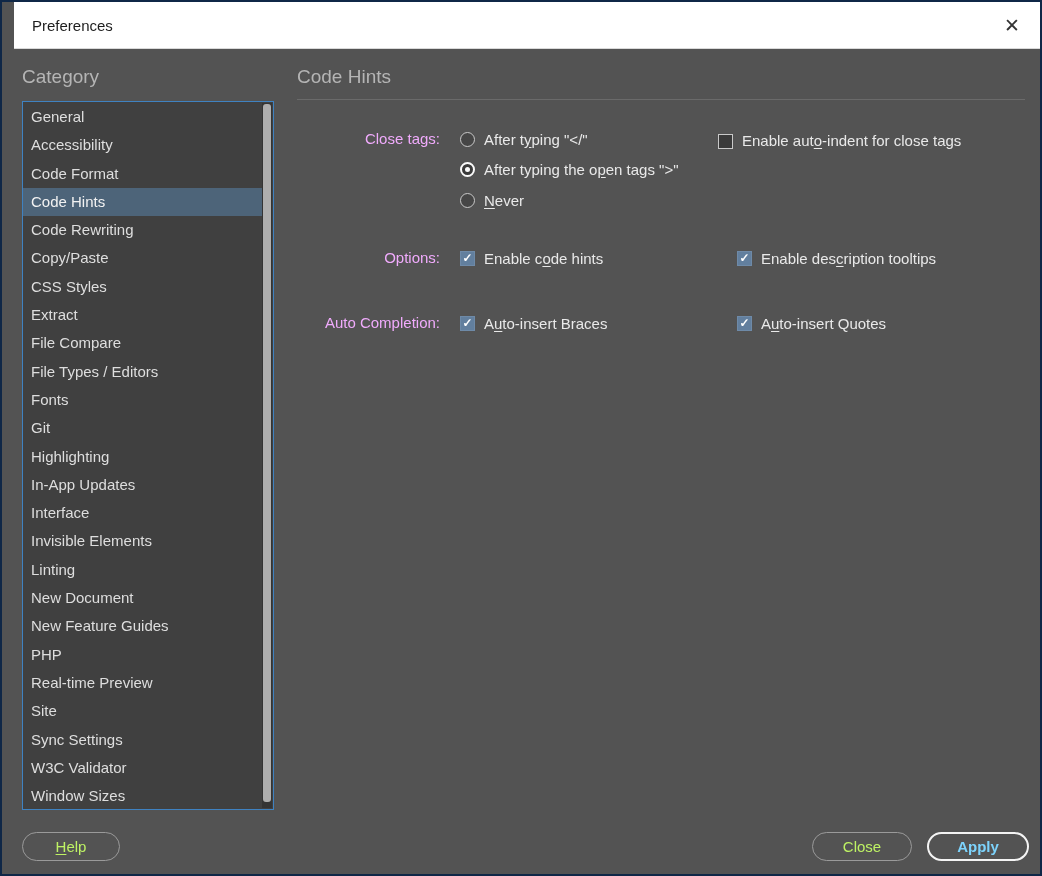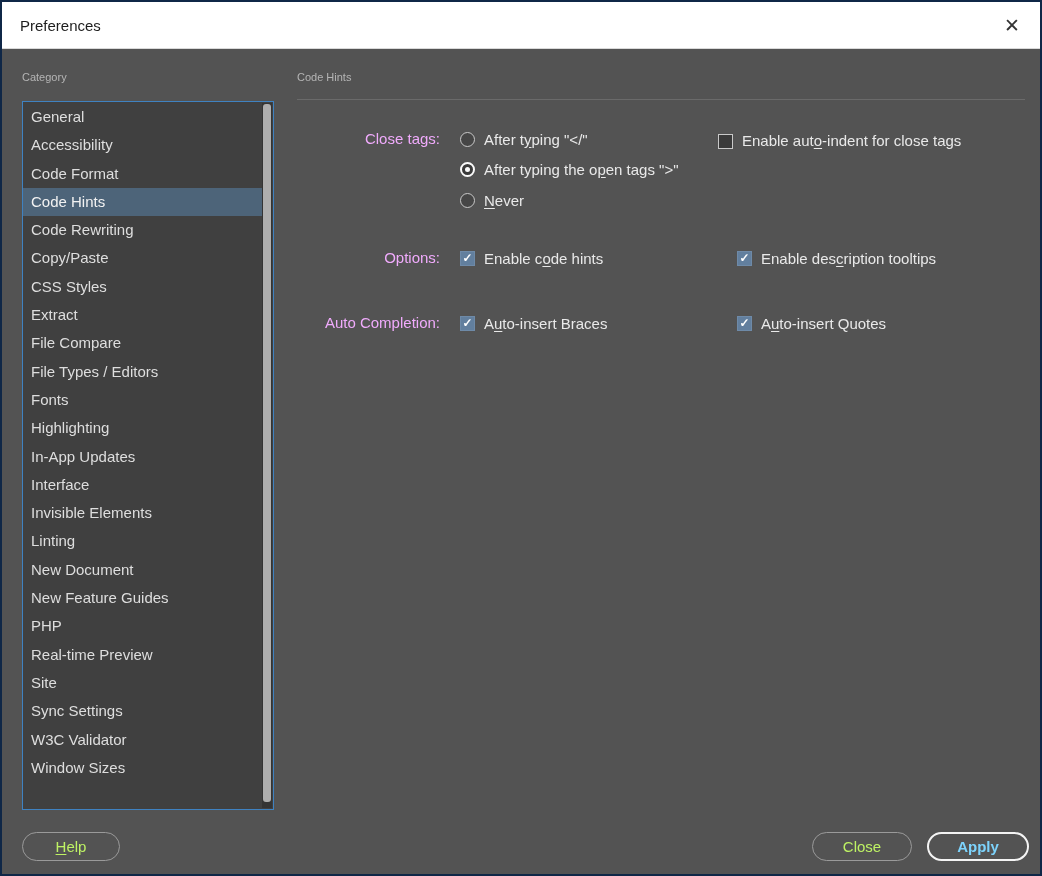--- a/index.html
+++ b/index.html
@@ -1,27 +1,27 @@
 <!DOCTYPE html>
 <html><head>
 <meta charset="utf-8">
 <style>
   html,body{margin:0;padding:0;background:#ffffff;}
   *{font-family:"Liberation Sans", sans-serif;}
   .dialog{position:relative;width:1042px;height:876px;box-sizing:border-box;
     border:2px solid #0f2747;background:#535353;overflow:hidden;}
   
-  .titlebar{position:absolute;top:0;left:0;right:0;height:47px;background:#ffffff;
+  .titlebar{position:absolute;top:0;left:12px;right:0;height:47px;background:#ffffff;
     display:flex;align-items:center;box-sizing:border-box;padding:0 16px 0 18px;
     border-bottom:1px solid #d9d9d9;}
   .titlebar .title{font-size:15px;color:#1d1d1d;flex:1;}
   .titlebar .close{font-size:19px;color:#333333;cursor:pointer;line-height:1;padding:2px 4px;}
   
   .content{position:absolute;top:47px;left:0;right:0;bottom:0;background:#535353;}
-  .section-label{position:absolute;font-size:11px;color:#b5b5b5;height:20px;line-height:20px;white-space:nowrap;}
+  .section-label{position:absolute;font-size:19px;color:#b5b5b5;height:20px;line-height:20px;white-space:nowrap;}
   
   .listbox{position:absolute;left:20px;top:52px;width:252px;height:709px;box-sizing:border-box;
     background:#404040;border:1px solid #3f82c1;}
   .list-items{position:absolute;left:0;top:1px;right:11px;}
   .list-item{height:28.3px;line-height:28.3px;padding-left:8px;font-size:15px;color:#dedede;
     white-space:nowrap;overflow:hidden;cursor:default;}
   .list-item.selected{background:#4d6479;color:#f2f2f2;}
   .scrollbar{position:absolute;top:1px;right:1px;bottom:1px;width:10px;background:#343434;}
   .scrollbar .thumb{position:absolute;top:1px;left:1px;width:8px;height:99%;background:#aeaeae;border-radius:3px;}
   
@@ -68,20 +68,21 @@
           <div class="list-item">Accessibility</div>
           <div class="list-item">Code Format</div>
           <div class="list-item selected">Code Hints</div>
           <div class="list-item">Code Rewriting</div>
           <div class="list-item">Copy/Paste</div>
           <div class="list-item">CSS Styles</div>
           <div class="list-item">Extract</div>
           <div class="list-item">File Compare</div>
           <div class="list-item">File Types / Editors</div>
           <div class="list-item">Fonts</div>
+          <div class="list-item">Git</div>
           <div class="list-item">Highlighting</div>
           <div class="list-item">In-App Updates</div>
           <div class="list-item">Interface</div>
           <div class="list-item">Invisible Elements</div>
           <div class="list-item">Linting</div>
           <div class="list-item">New Document</div>
           <div class="list-item">New Feature Guides</div>
           <div class="list-item">PHP</div>
           <div class="list-item">Real-time Preview</div>
           <div class="list-item">Site</div>

